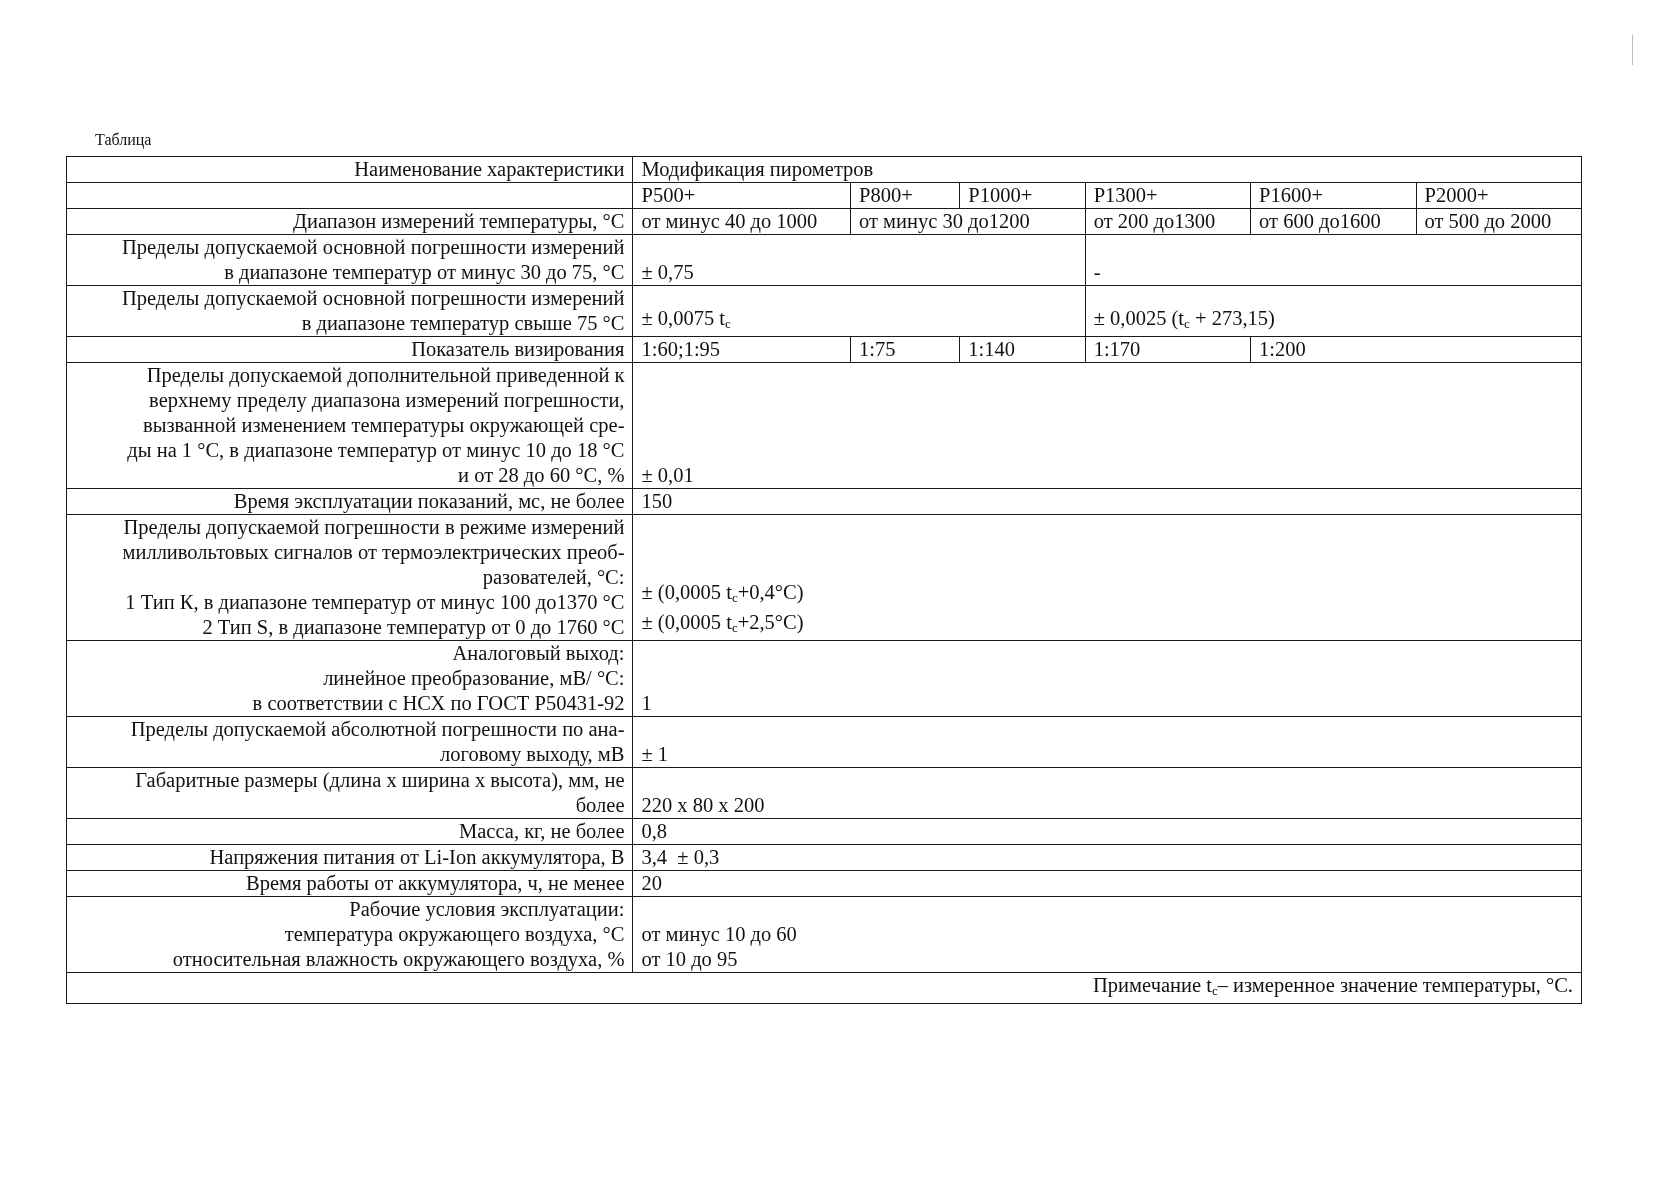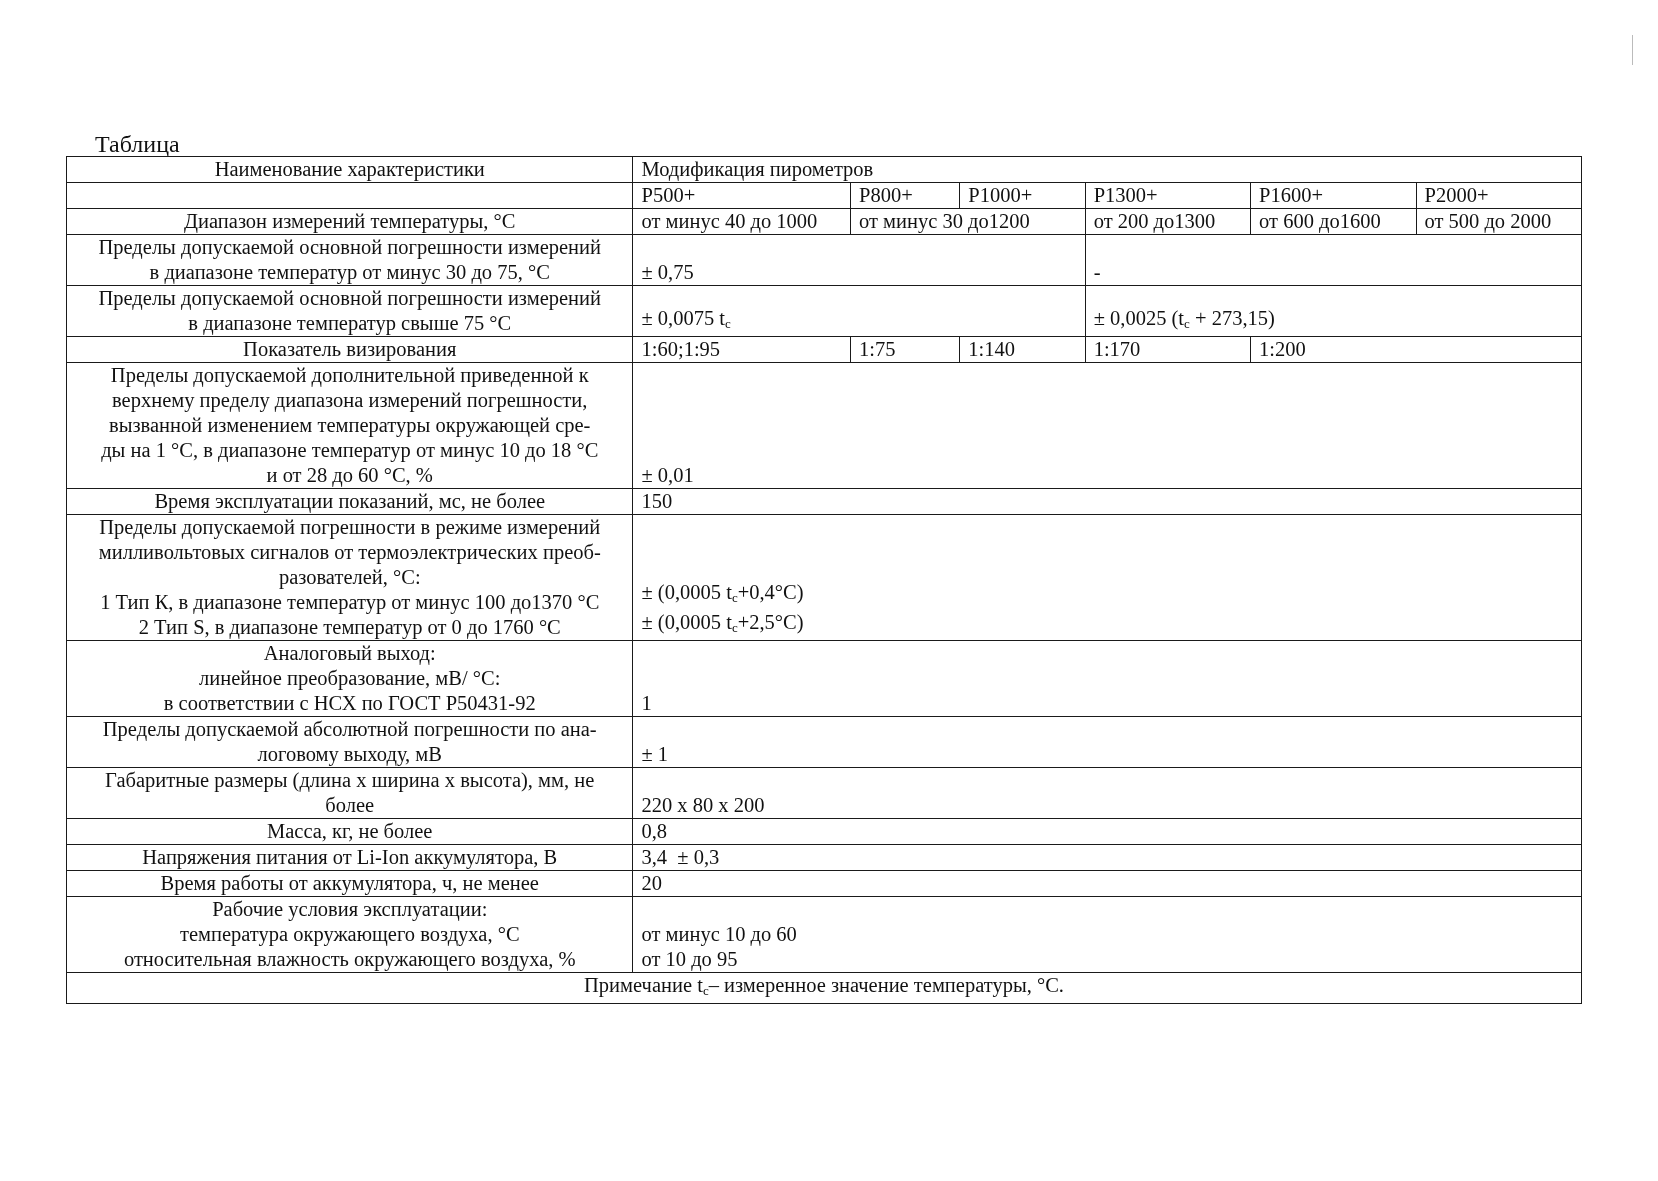--- a/index.html
+++ b/index.html
@@ -1,40 +1,40 @@
 <!DOCTYPE html>
 <html><head>
 <meta charset="utf-8">
 <style>
   html, body { margin:0; padding:0; background:#ffffff; }
   body { width:1658px; height:1181px; position:relative; overflow:hidden;
          font-family:"Liberation Serif", "DejaVu Serif", serif; color:#111; }
-  .caption { position:absolute; left:95px; top:131px; font-size:24px; }
+  .caption { position:absolute; left:95px; top:131px; font-size:16px; }
   table.spec { position:absolute; left:66px; top:156px; width:1516px;
                border-collapse:collapse; font-size:20.5px; line-height:25px; }
   table.spec td { border:1.6px solid #1a1a1a; padding:0 8px; vertical-align:bottom; }
-  td.name { text-align:center; width:548px; }
+  td.name { text-align:right; width:548px; }
   td.val { text-align:left; }
   td.c1 { width:200px; } td.c2 { width:92px; } td.c3 { width:108px; }
   td.c4 { width:148px; } td.c5 { width:148px; } td.c6 { width:148px; }
   .ml { white-space:pre-line; }
   sub { font-size:13px; vertical-align:-3px; }
   .edge { position:absolute; width:1px; background:#bbb; }
 </style>
 </head>
 <body>
 
 <div class="edge" style="left:1632px;top:35px;height:30px;"></div>
 
 <div class="caption">Таблица</div>
 
 <table class="spec">
   <tbody>
       <tr>
-    <td class="name" style="text-align:center">Наименование характеристики</td>
+    <td class="name" style="text-align:right">Наименование характеристики</td>
     <td class="val" colspan="6">Модификация пирометров</td>
   </tr>
   <tr>
     <td class="name"></td>
     <td class="val c1">P500+</td>
     <td class="val c2">P800+</td>
     <td class="val c3">P1000+</td>
     <td class="val c4">P1300+</td>
     <td class="val c5">P1600+</td>
     <td class="val c6">P2000+</td>

